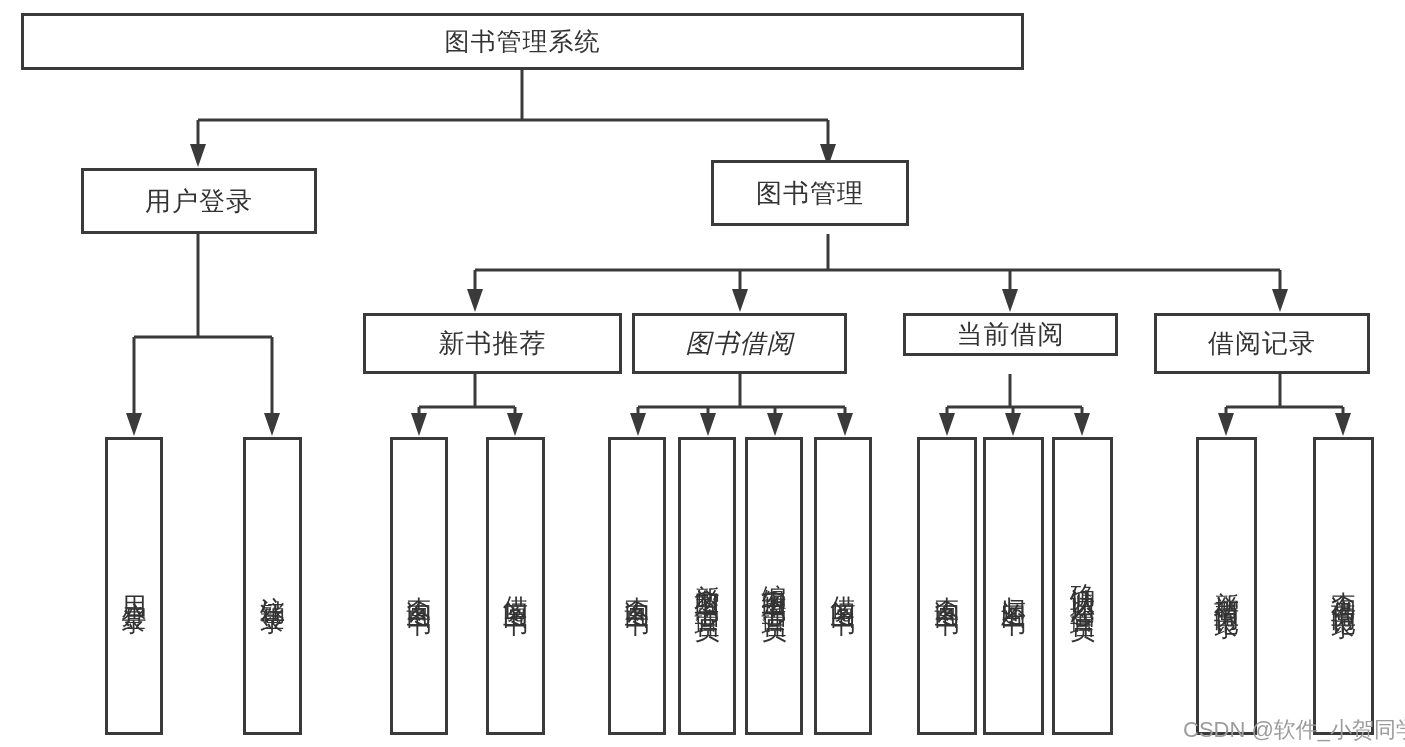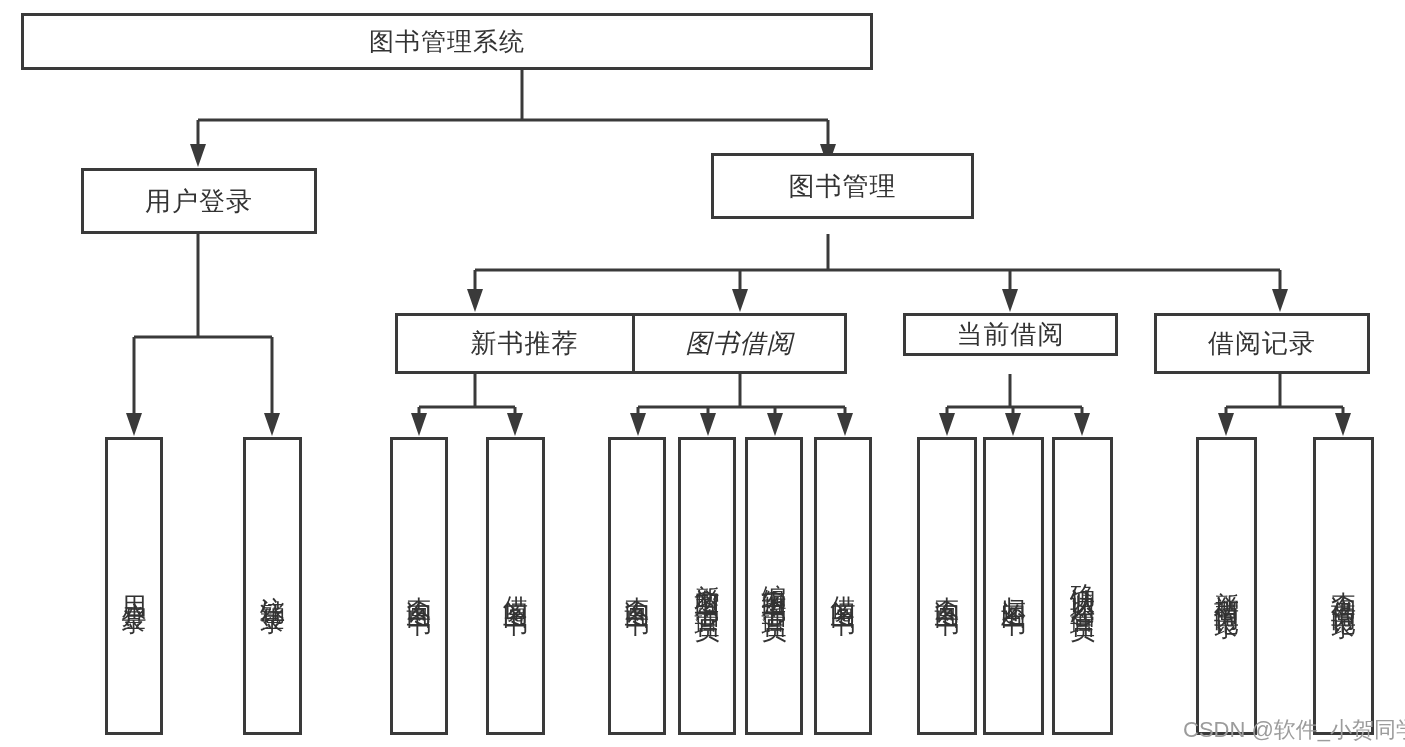--- a/index.html
+++ b/index.html
@@ -125,26 +125,26 @@
       <polygon points="1074,413 1090,413 1082,436"></polygon>
 
     <path d="M1280 374 V407"></path>
     <path d="M1226 407 H1343"></path>
     <path d="M1226 407 V415"></path>
       <polygon points="1218,413 1234,413 1226,436"></polygon>
     <path d="M1343 407 V415"></path>
       <polygon points="1335,413 1351,413 1343,436"></polygon>
   </svg>
 
-  <div class="node node-h node-root" style="left:21px; top:13px; width:852px; height:57px;">图书管理系统</div>
+  <div class="node node-h node-root" style="left:21px; top:13px; width:1003px; height:57px;">图书管理系统</div>
 
   <div class="node node-h" style="left:81px; top:168px; width:236px; height:66px;">用户登录</div>
-  <div class="node node-h" style="left:711px; top:153px; width:263px; height:66px;">图书管理</div>
+  <div class="node node-h" style="left:711px; top:160px; width:198px; height:66px;">图书管理</div>
 
-  <div class="node node-h" style="left:363px; top:313px; width:259px; height:61px;margin-left:32px;">新书推荐</div>
+  <div class="node node-h" style="left:363px; top:313px; width:259px; height:61px;">新书推荐</div>
   <div class="node node-h" style="left:632px; top:313px; width:215px; height:61px;font-style:italic;">图书借阅</div>
   <div class="node node-h" style="left:903px; top:313px; width:215px; height:43px;">当前借阅</div>
   <div class="node node-h" style="left:1154px; top:313px; width:216px; height:61px;">借阅记录</div>
 
   <div class="node node-leaf" style="left:105px; top:437px; width:58px; height:298px;">
     <span class="vtext">用户登录</span>
   </div>
   <div class="node node-leaf" style="left:243px; top:437px; width:59px; height:298px;">
     <span class="vtext">注销登录</span>
   </div>

